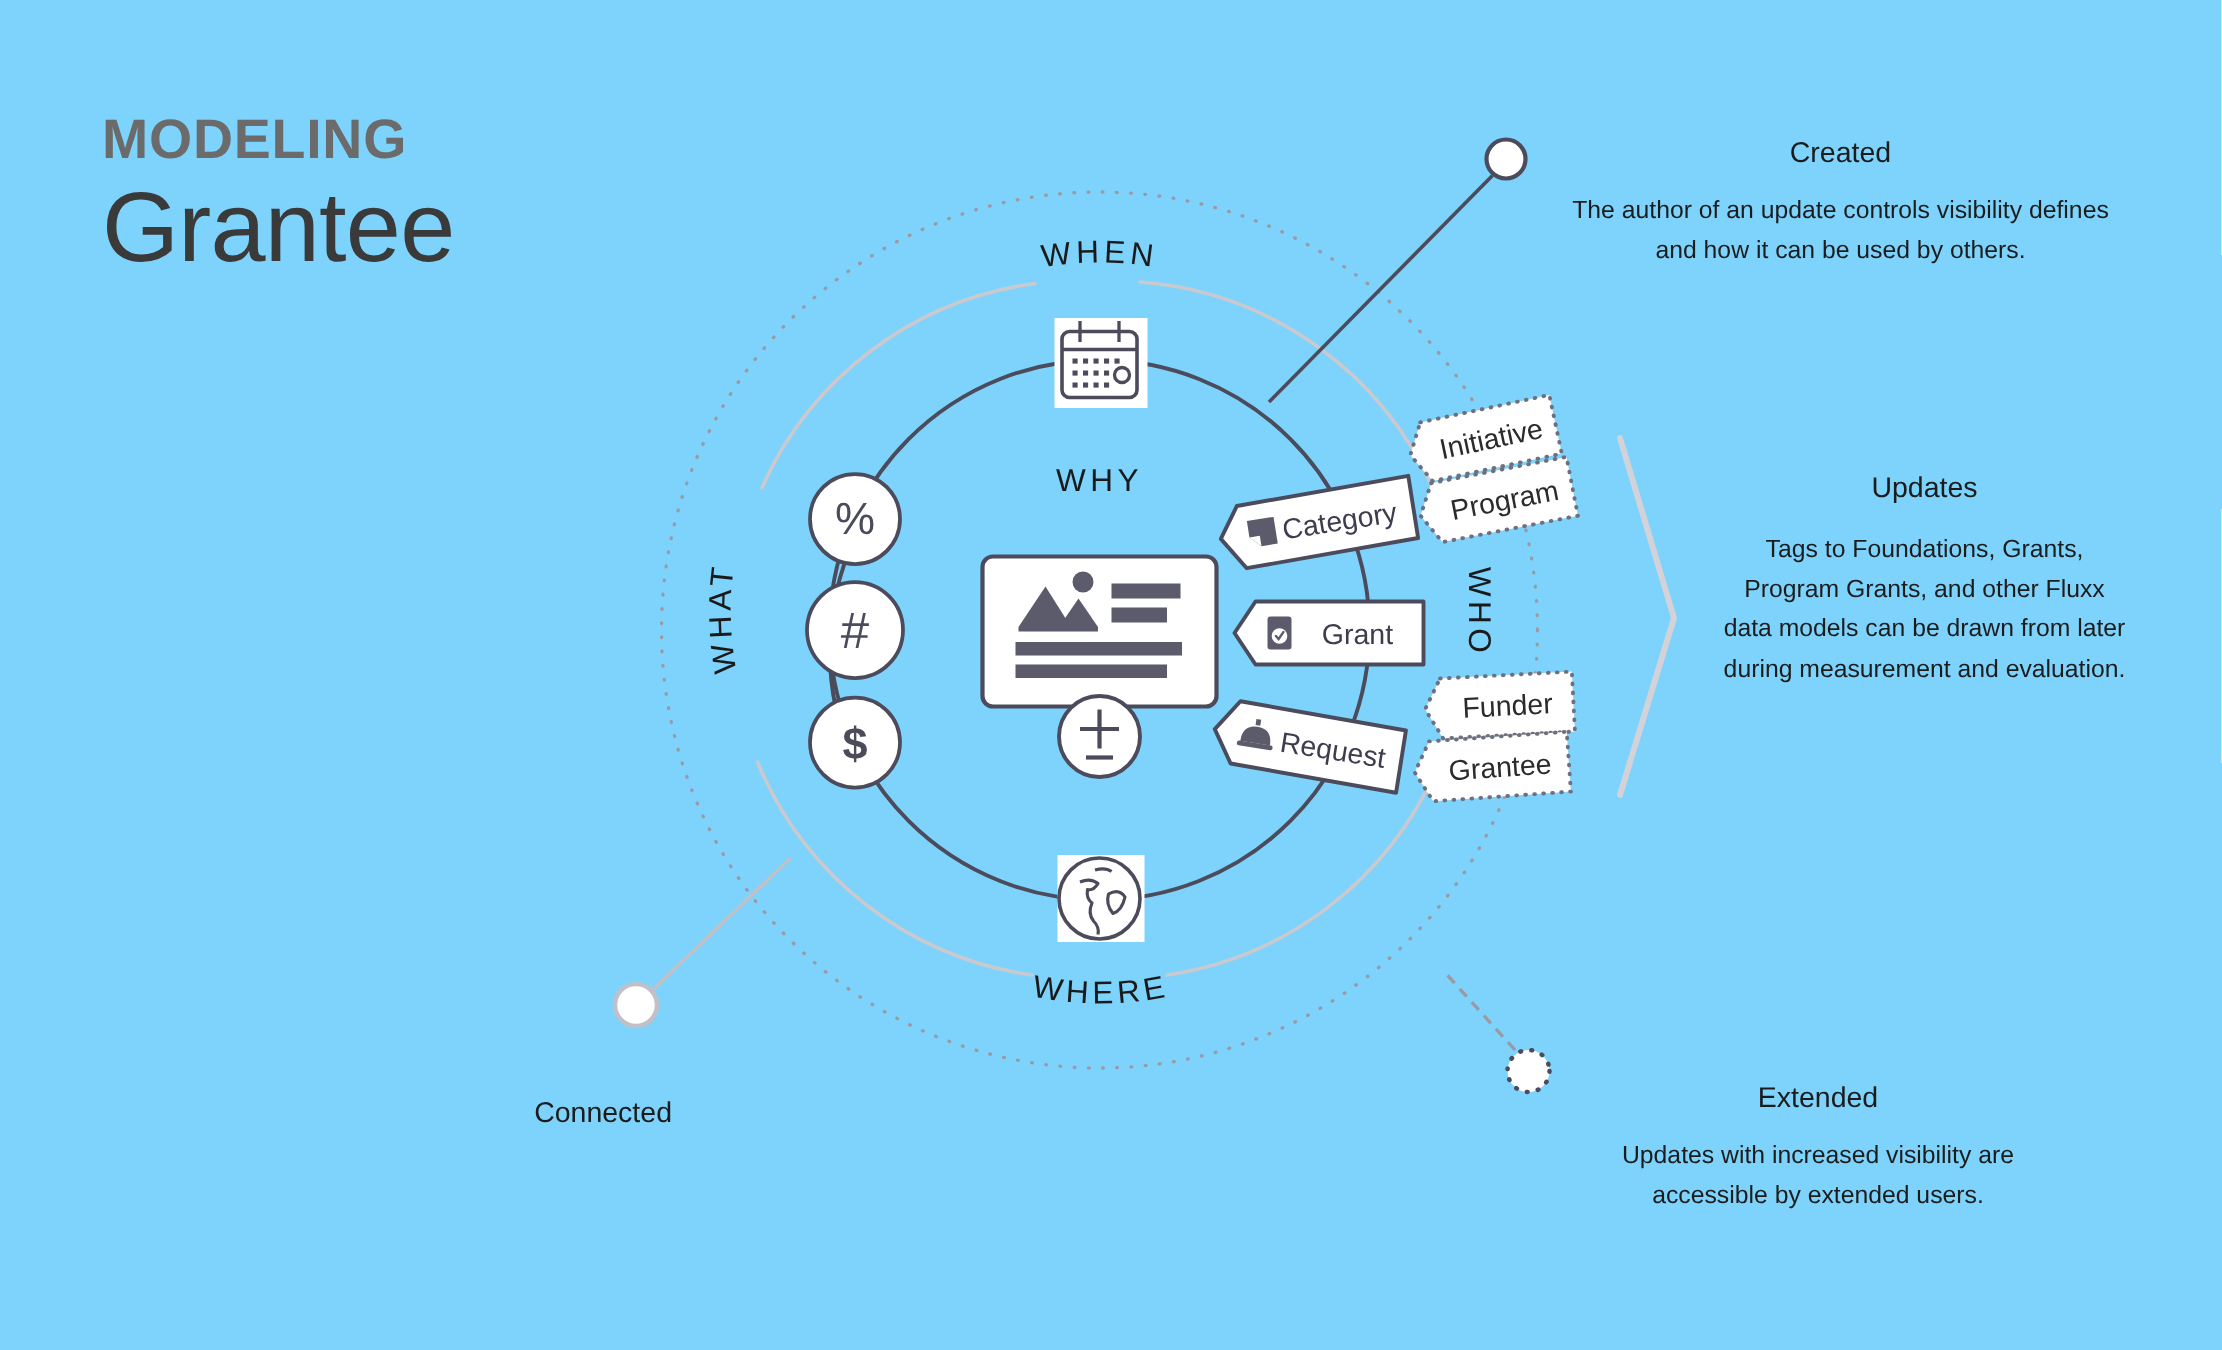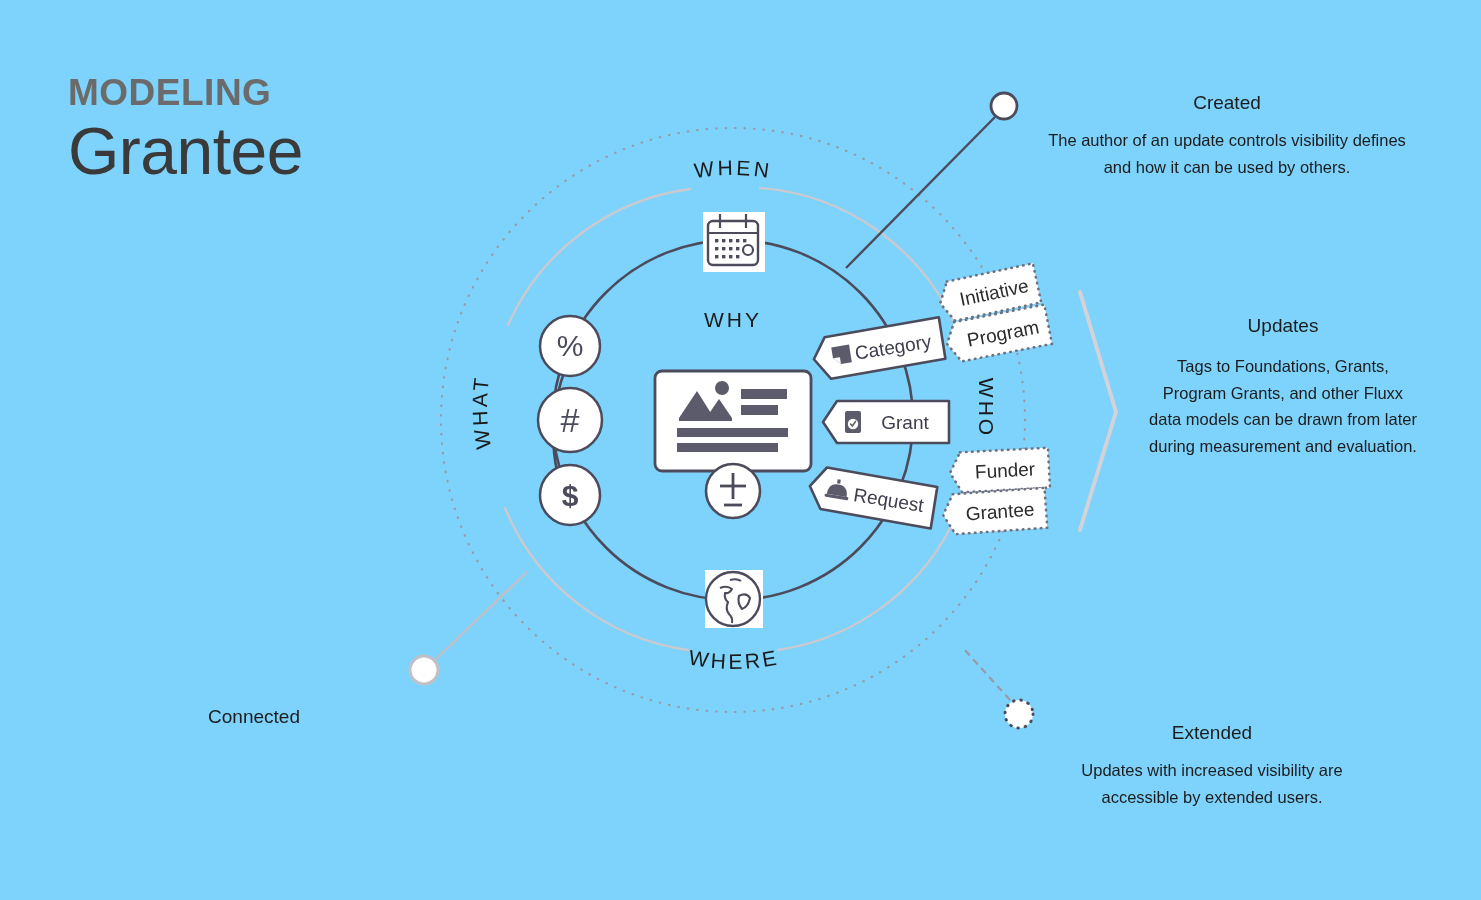--- a/index.html
+++ b/index.html
@@ -49,21 +49,21 @@
     font-weight: normal;
   }
   .callout-body {
     font-size: 16.5px;
     line-height: 1.62;
     color: #1c1c1c;
   }
   #callout-created { left: 1047px; top: 92px; width: 360px; }
   #callout-metadata { left: 1148px; top: 315px; width: 270px; }
   #callout-metadata .callout-title { margin-bottom: 16px; }
-  #callout-connected { left: 60px; top: 706px; width: 388px; text-align: center; }
+  #callout-connected { left: 60px; top: 732px; width: 388px; text-align: right; }
   #callout-extended { left: 1047px; top: 722px; width: 330px; }
 
   
   #diagram {
     position: absolute;
     left: 0; top: 0;
     width: 1481px;
     height: 900px;
   }
   .tag-text {

